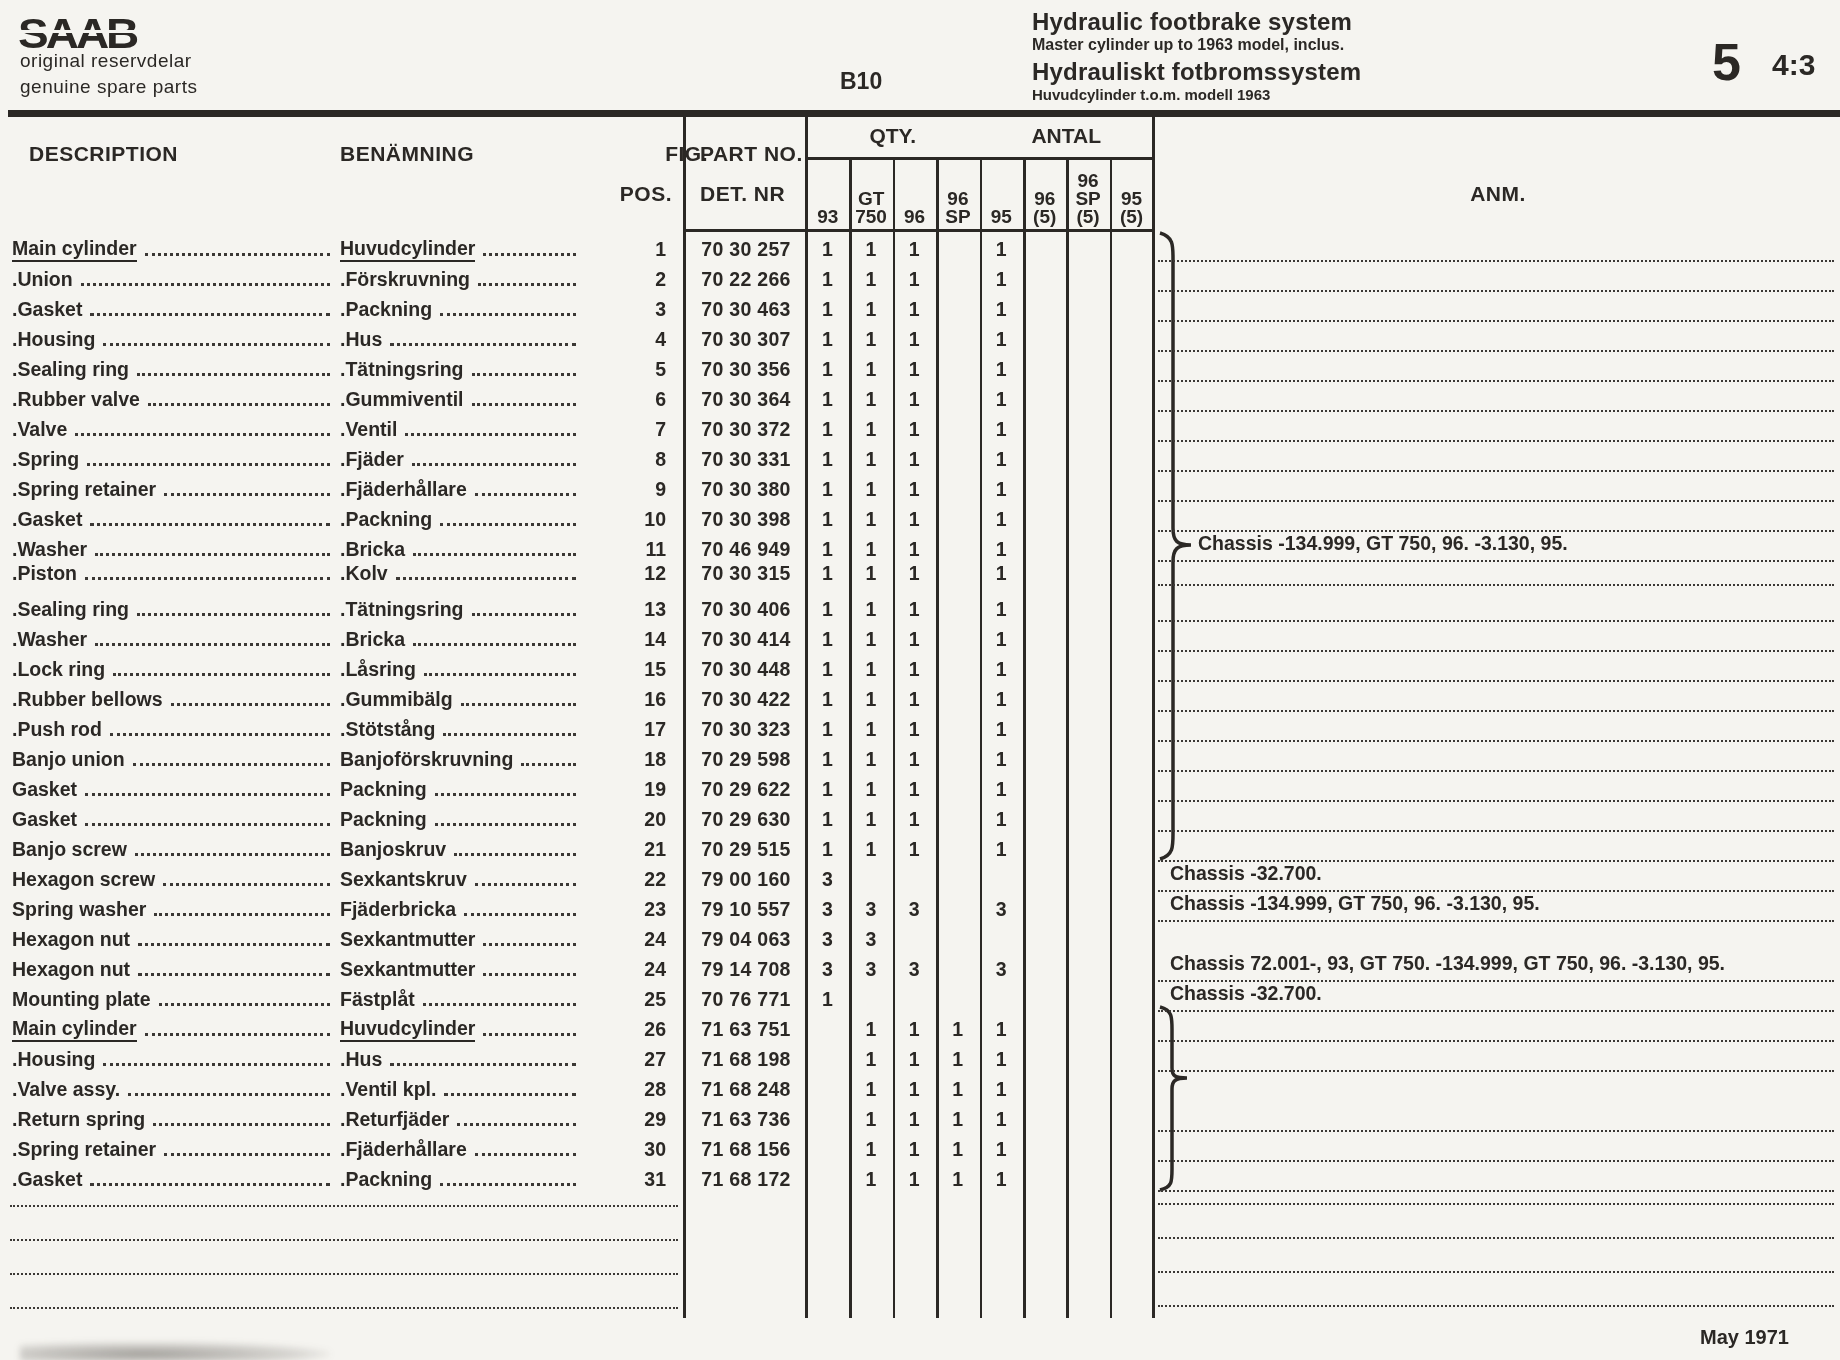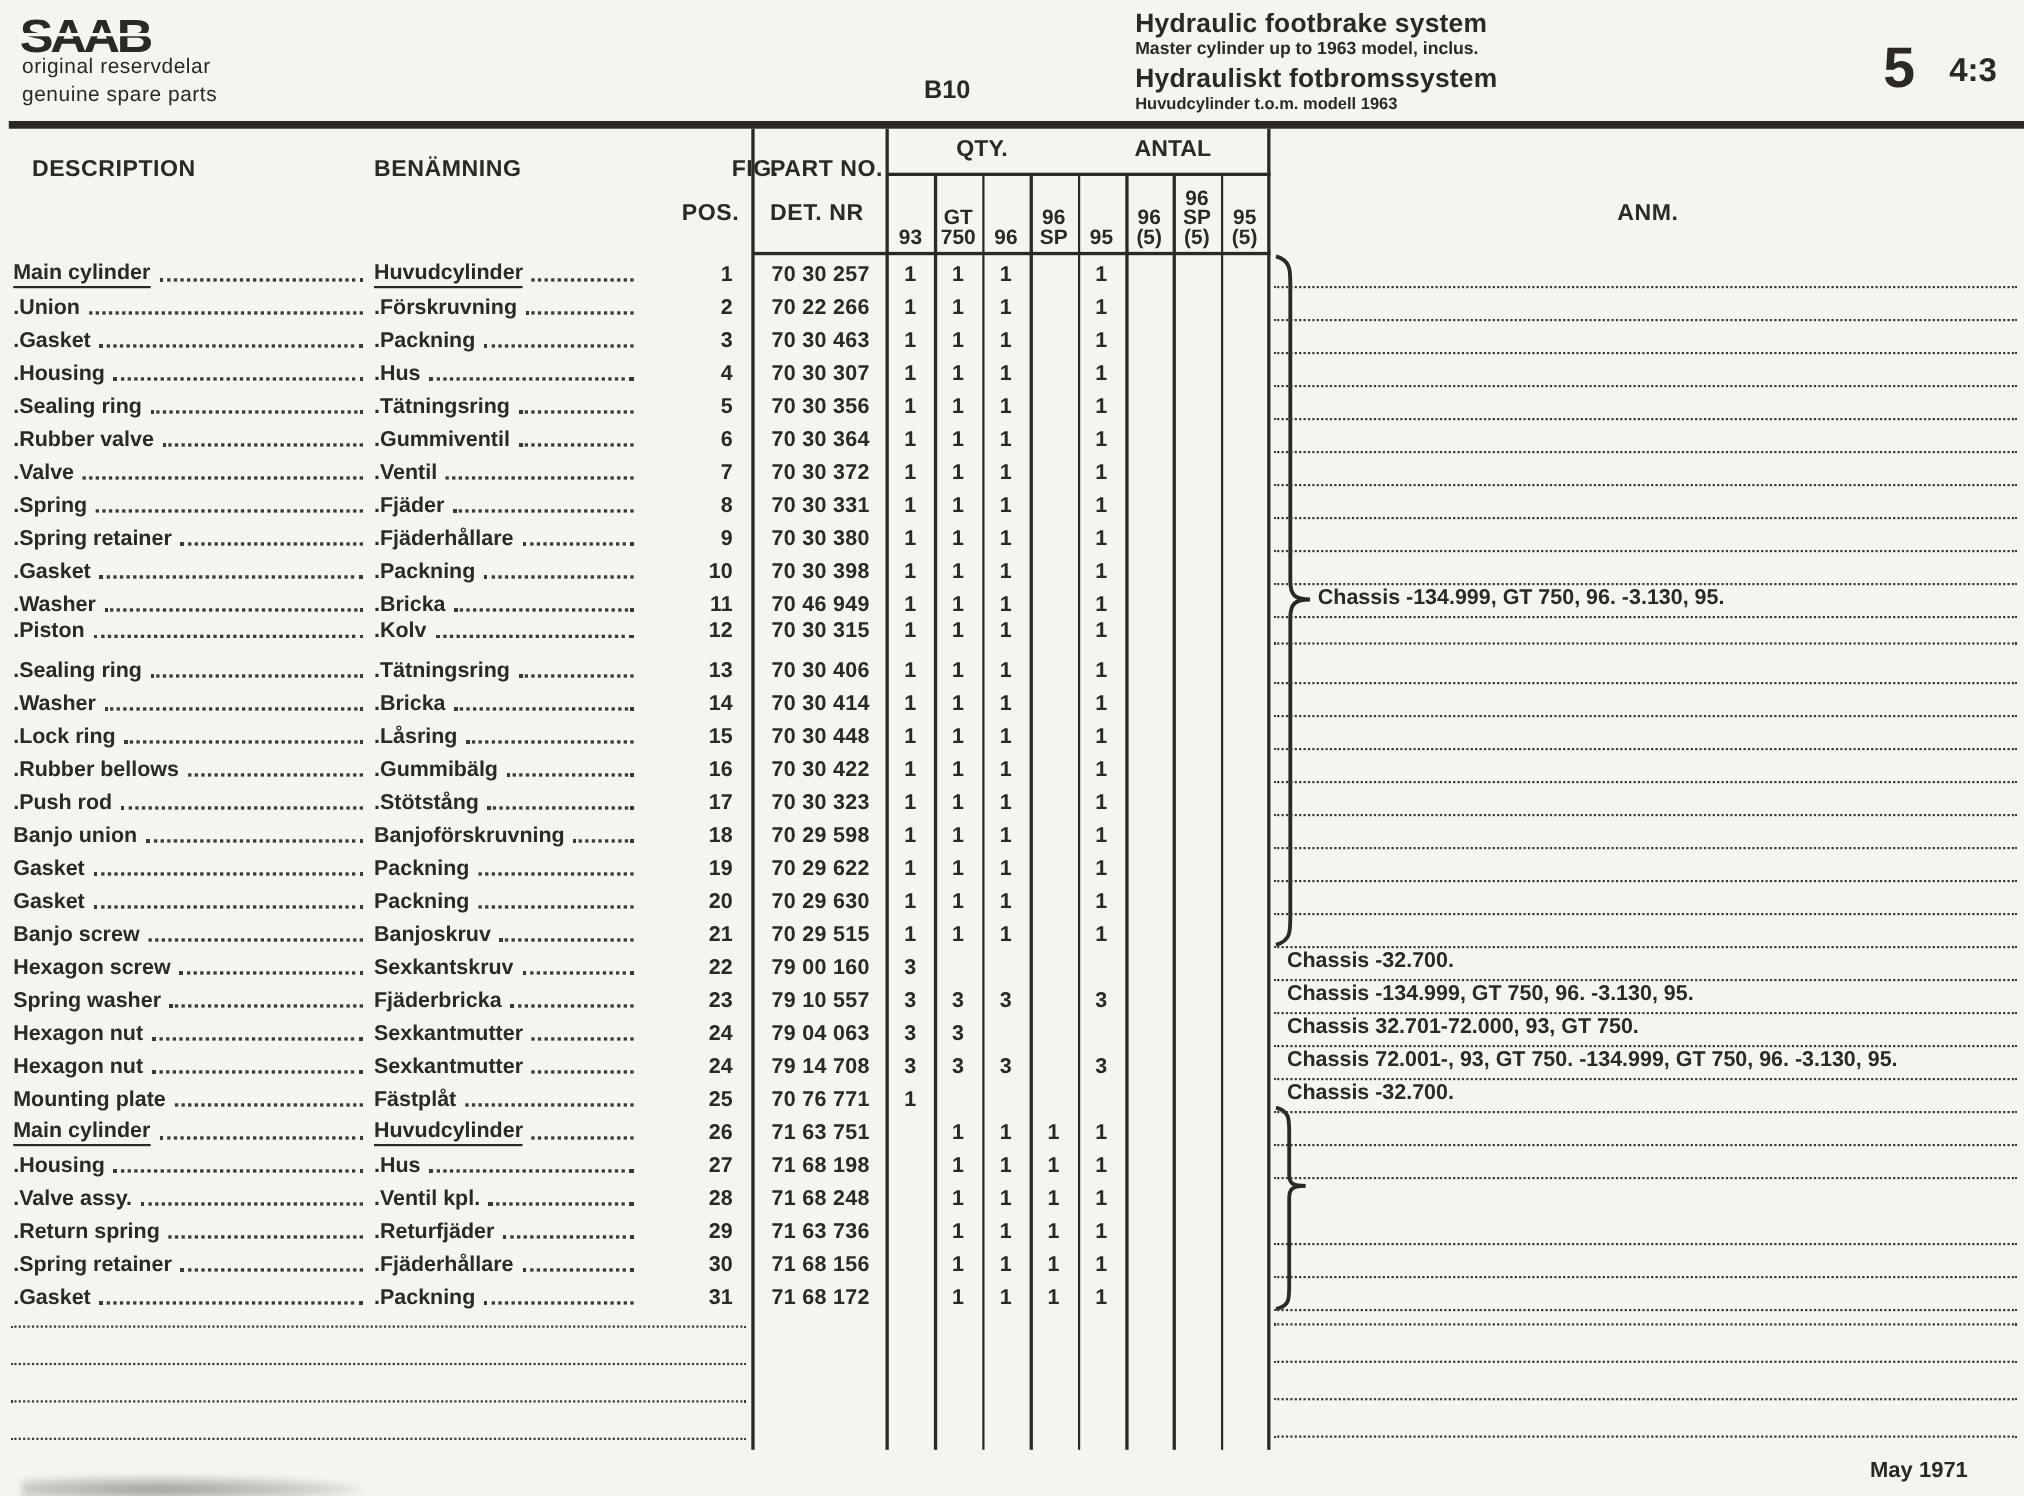--- a/index.html
+++ b/index.html
@@ -1112,23 +1112,20 @@
         </div>
         <div class="cell qty" style="left: 1023px;">
           <div class="txt"></div>
         </div>
         <div class="cell qty" style="left: 1066.4px;">
           <div class="txt"></div>
         </div>
         <div class="cell qty" style="left: 1109.8px;">
           <div class="txt"></div>
         </div>
-        <div class="cell remark">
-          <div class="txt">Chassis 32.701-72.000, 93, GT 750.</div>
-        </div>
       </div>
       <div class="row" style="top: 952px;">
         <div class="cell desc">
           <div class="txt">Hexagon nut</div>
           <div class="leader"></div>
         </div>
         <div class="cell ben">
           <div class="txt">Sexkantmutter</div>
           <div class="leader"></div>
         </div>

